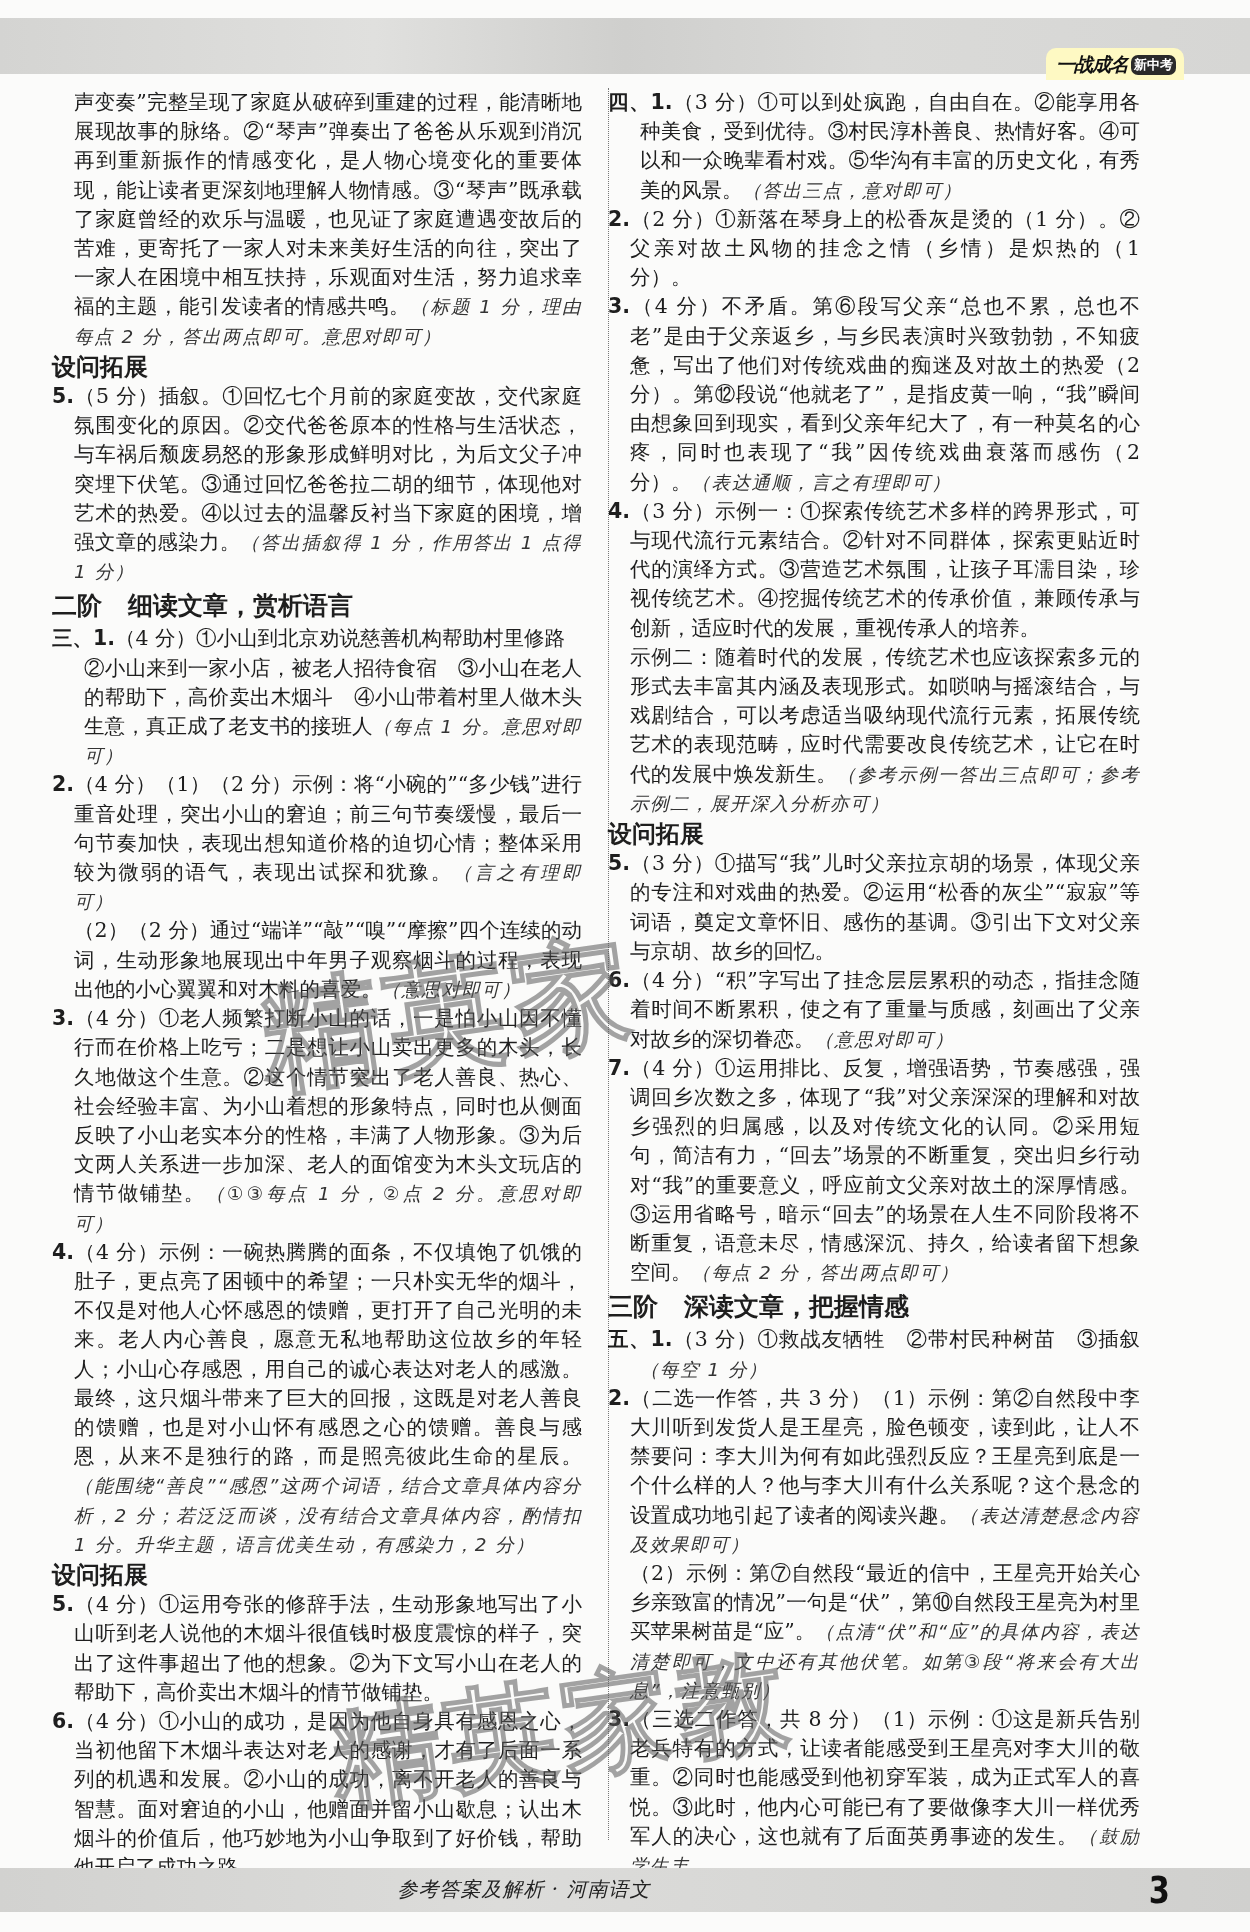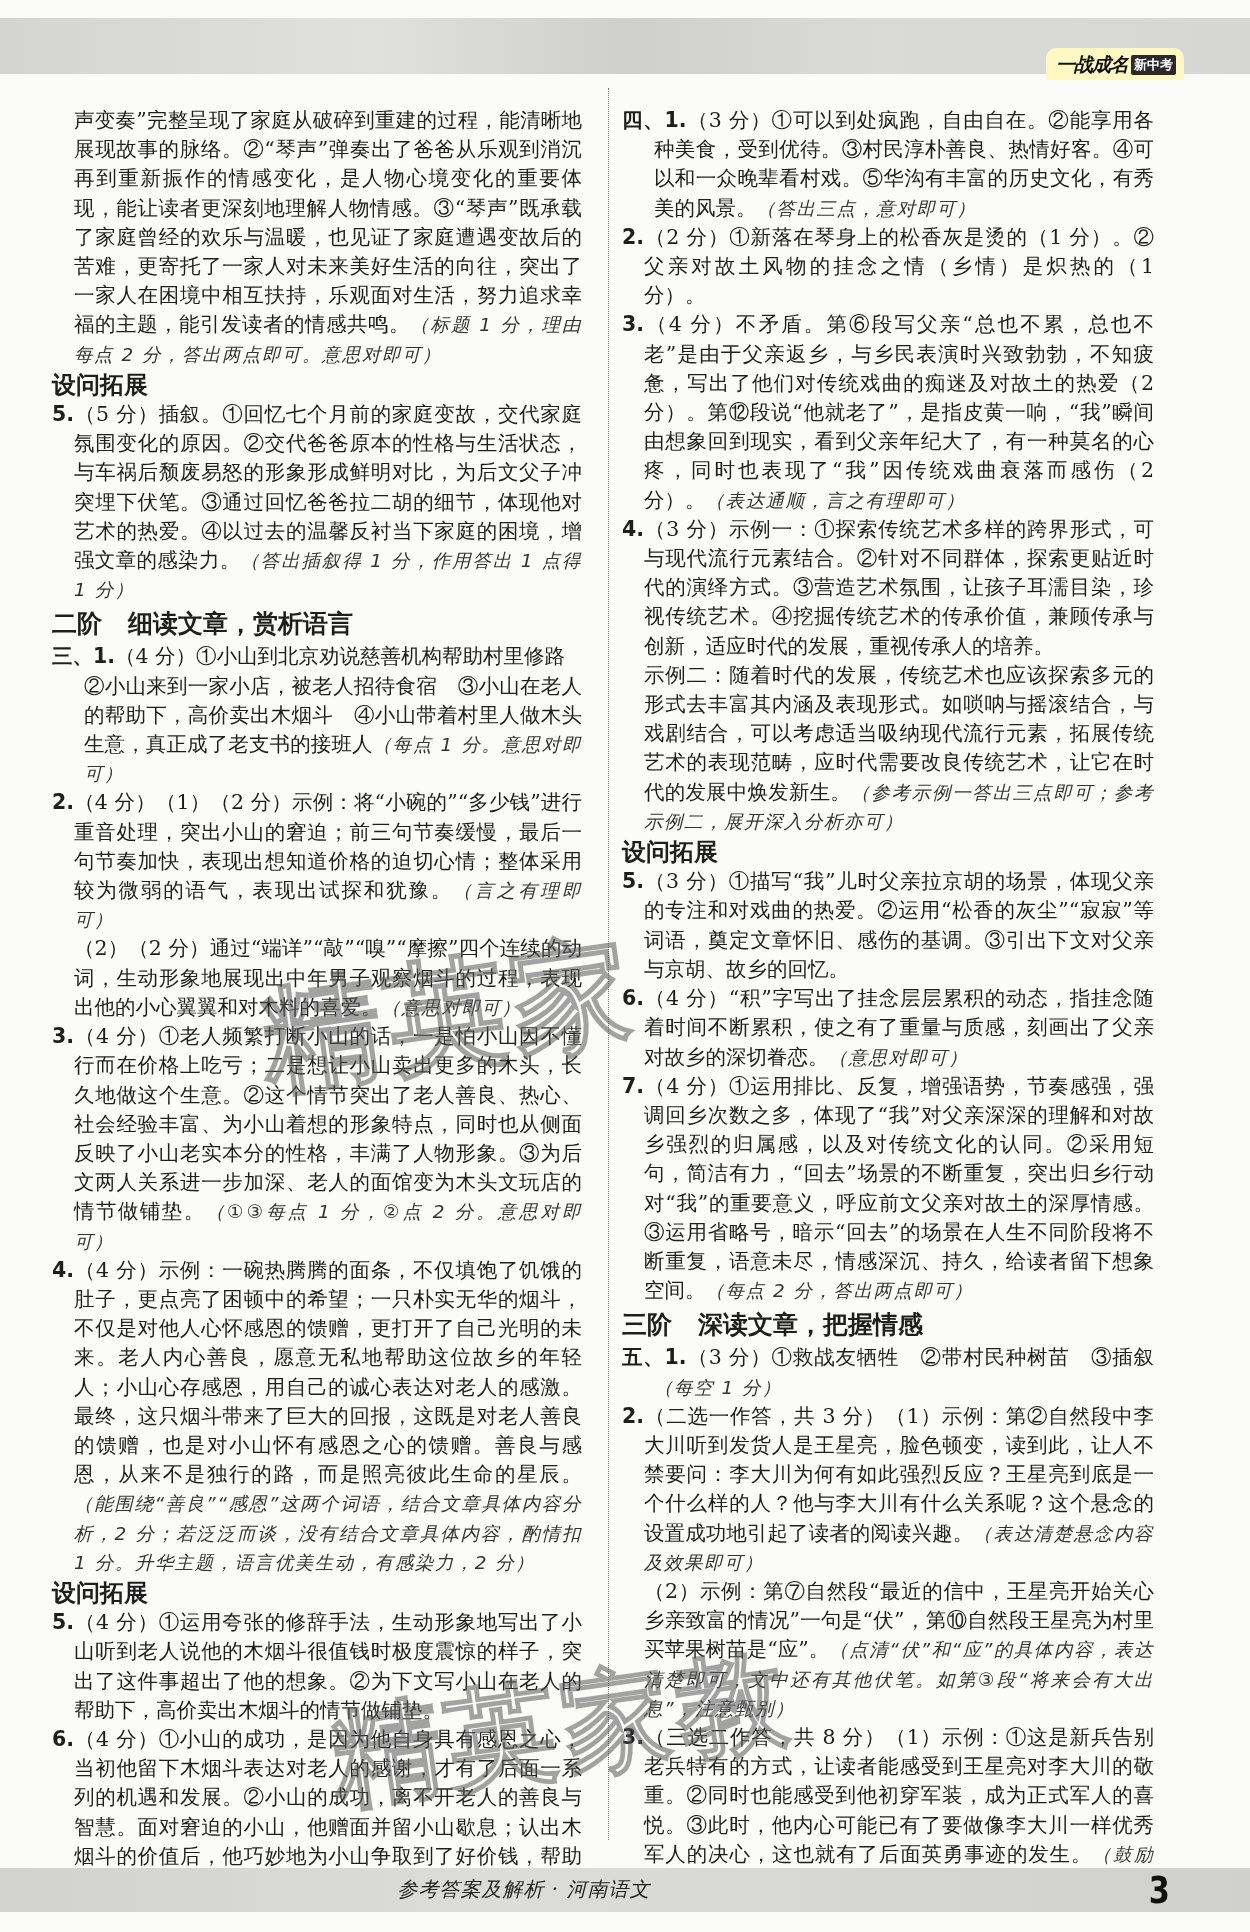--- a/index.html
+++ b/index.html
@@ -20,30 +20,29 @@
     background: #fef9c3; border-radius: 10px 10px 0 0;
     padding: 2px 8px 0 10px; display: flex; align-items: center; gap: 3px;
   }
   .brand-name {
     font-family: "DejaVu Sans", sans-serif; font-weight: bold; font-style: italic;
     font-size: 19px; color: #111; letter-spacing: -1px;
   }
   .brand-tag {
     font-family: "DejaVu Sans", sans-serif; font-weight: bold;
     font-size: 13px; color: #fff; background: #2a2a2a;
-    padding: 1px 3px; border-radius: 2px; text-align: right;
+    padding: 1px 3px; border-radius: 7px; text-align: right;
   }
   .col {
     position: absolute; top: 88px;
     font-size: 20.5px; line-height: 29.2px;
     text-align: justify;
-    margin-top: 18px;
   }
   .col-left { left: 52px; width: 530px; }
-  .col-right { left: 622px; width: 532px; }
+  .col-right { left: 608px; width: 532px; }
   .divider {
     position: absolute; left: 608px; top: 88px; height: 1752px;
     border-left: 1.5px dotted #777;
   }
   .item { padding-left: 22px; text-indent: -22px; margin: 0; }
   .para { padding-left: 22px; margin: 0; }
   .num { font-weight: bold; font-family: "DejaVu Sans", sans-serif; }
   .note { font-family: "DejaVu Sans", sans-serif; font-size: 18.5px; font-style: italic; color: #333; letter-spacing: 1.5px; }
   .sub-heading {
     font-family: "DejaVu Sans", sans-serif; font-weight: bold; font-size: 24px;

